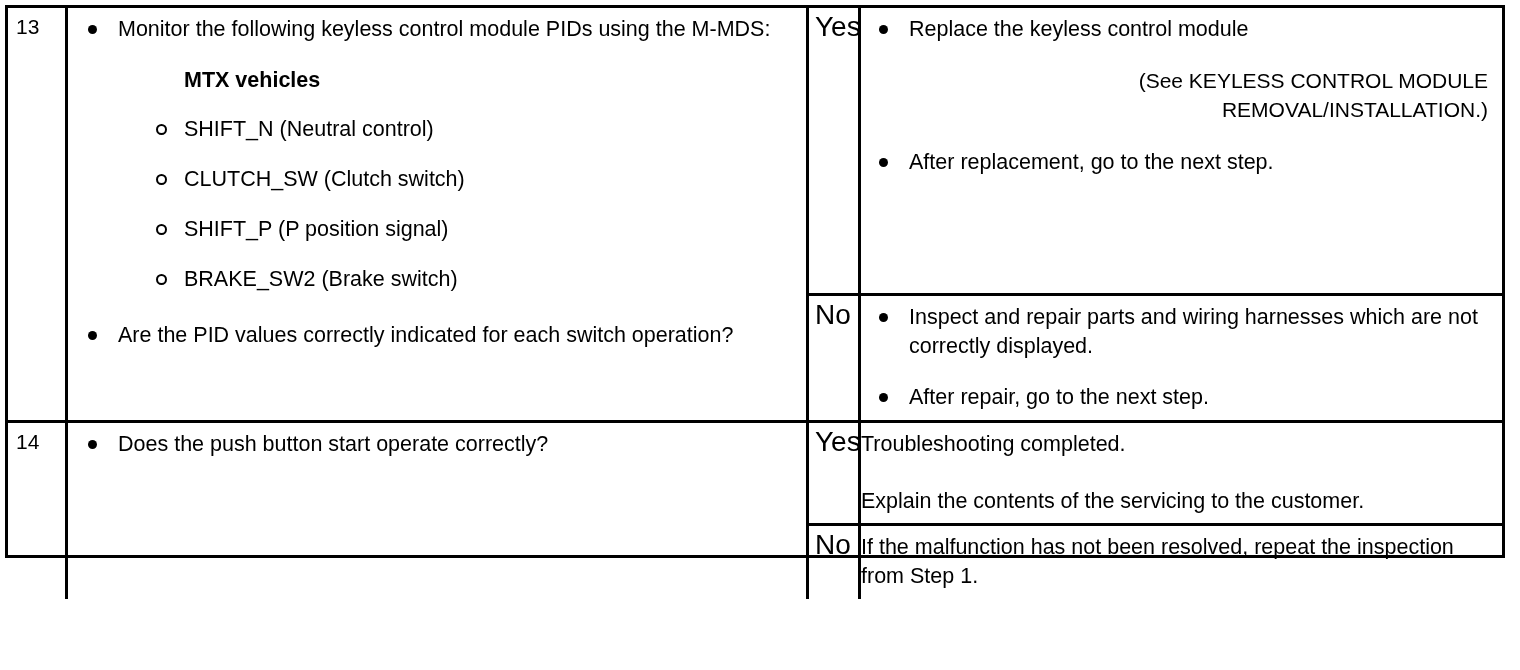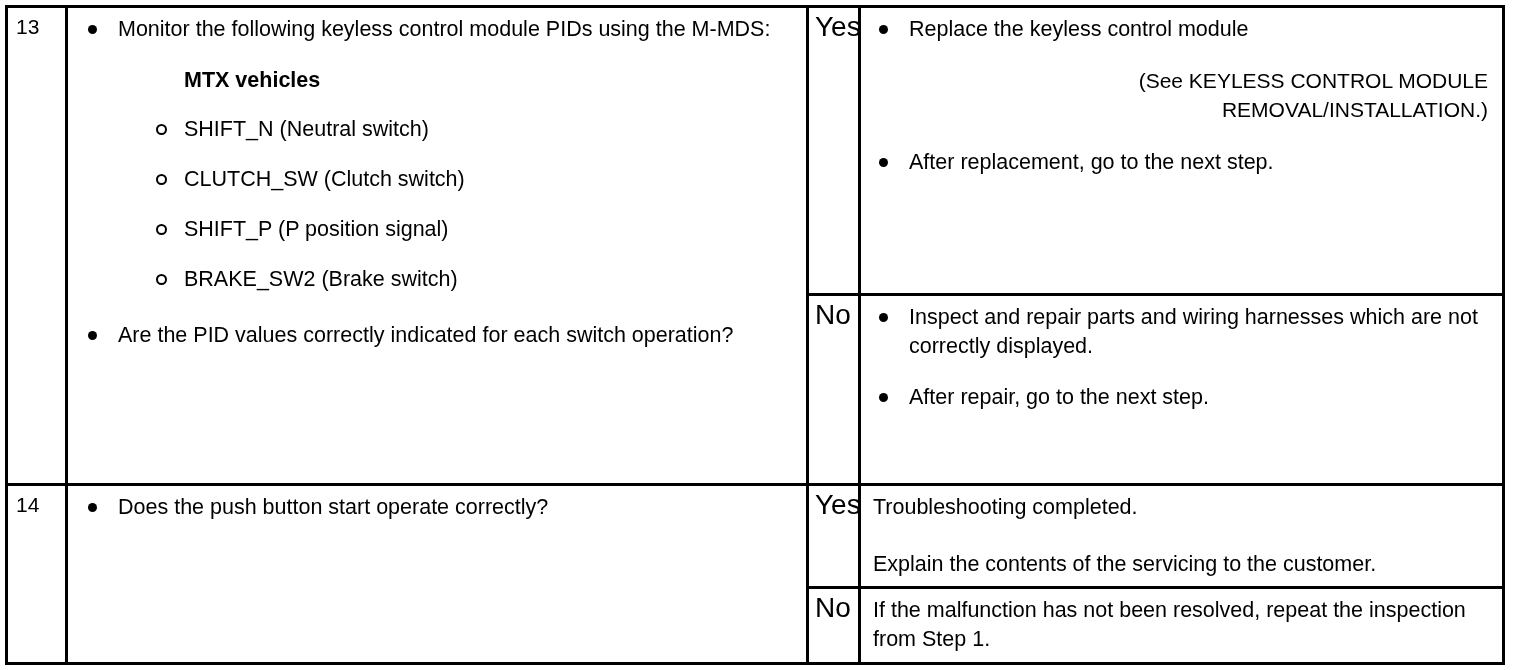--- a/index.html
+++ b/index.html
@@ -13,21 +13,21 @@
     font-family: "Liberation Sans", sans-serif;
     color: #000000;
     overflow: hidden;
   }
 
   .ts-table {
     position: absolute;
     left: 5px;
     top: 5px;
     width: 1500px;
-    height: 660px;
+    height: 553px;
     border: 3px solid #000;
     box-sizing: border-box;
     display: flex;
     flex-direction: column;
   }
 
   
   .step-row {
     display: flex;
     flex-direction: row;
@@ -79,21 +79,21 @@
     padding: 6px 0 0 6px;
     font-size: 28px;
     line-height: 26px;
   }
 
   .answer-body {
     flex: 1 1 auto;
     box-sizing: border-box;
     padding: 7px 14px 8px 18px;
   }
-  .answer-body.plain { padding-left: 12px; }
+  .answer-body.plain { padding-left: 0; }
 
   
   .bullet-item {
     display: flex;
     flex-direction: row;
     align-items: flex-start;
     font-size: 21.5px;
     line-height: 29px;
     margin-bottom: 22px;
   }
@@ -180,21 +180,21 @@
 
       <div class="bullet-item">
         <span class="bullet-glyph"><span class="dot"></span></span>
         <span class="bullet-text">Monitor the following keyless control module PIDs using the M-MDS:</span>
       </div>
 
       <div class="sub-group">
         <div class="sub-head">MTX vehicles</div>
         <div class="sub-item">
           <span class="bullet-glyph"><span class="ring"></span></span>
-          <span class="bullet-text">SHIFT_N (Neutral switch)</span>
+          <span class="bullet-text">SHIFT_N (Neutral control)</span>
         </div>
         <div class="sub-item">
           <span class="bullet-glyph"><span class="ring"></span></span>
           <span class="bullet-text">CLUTCH_SW (Clutch switch)</span>
         </div>
       </div>
 
       <div class="sub-group">
         <div class="sub-item">
           <span class="bullet-glyph"><span class="ring"></span></span>

